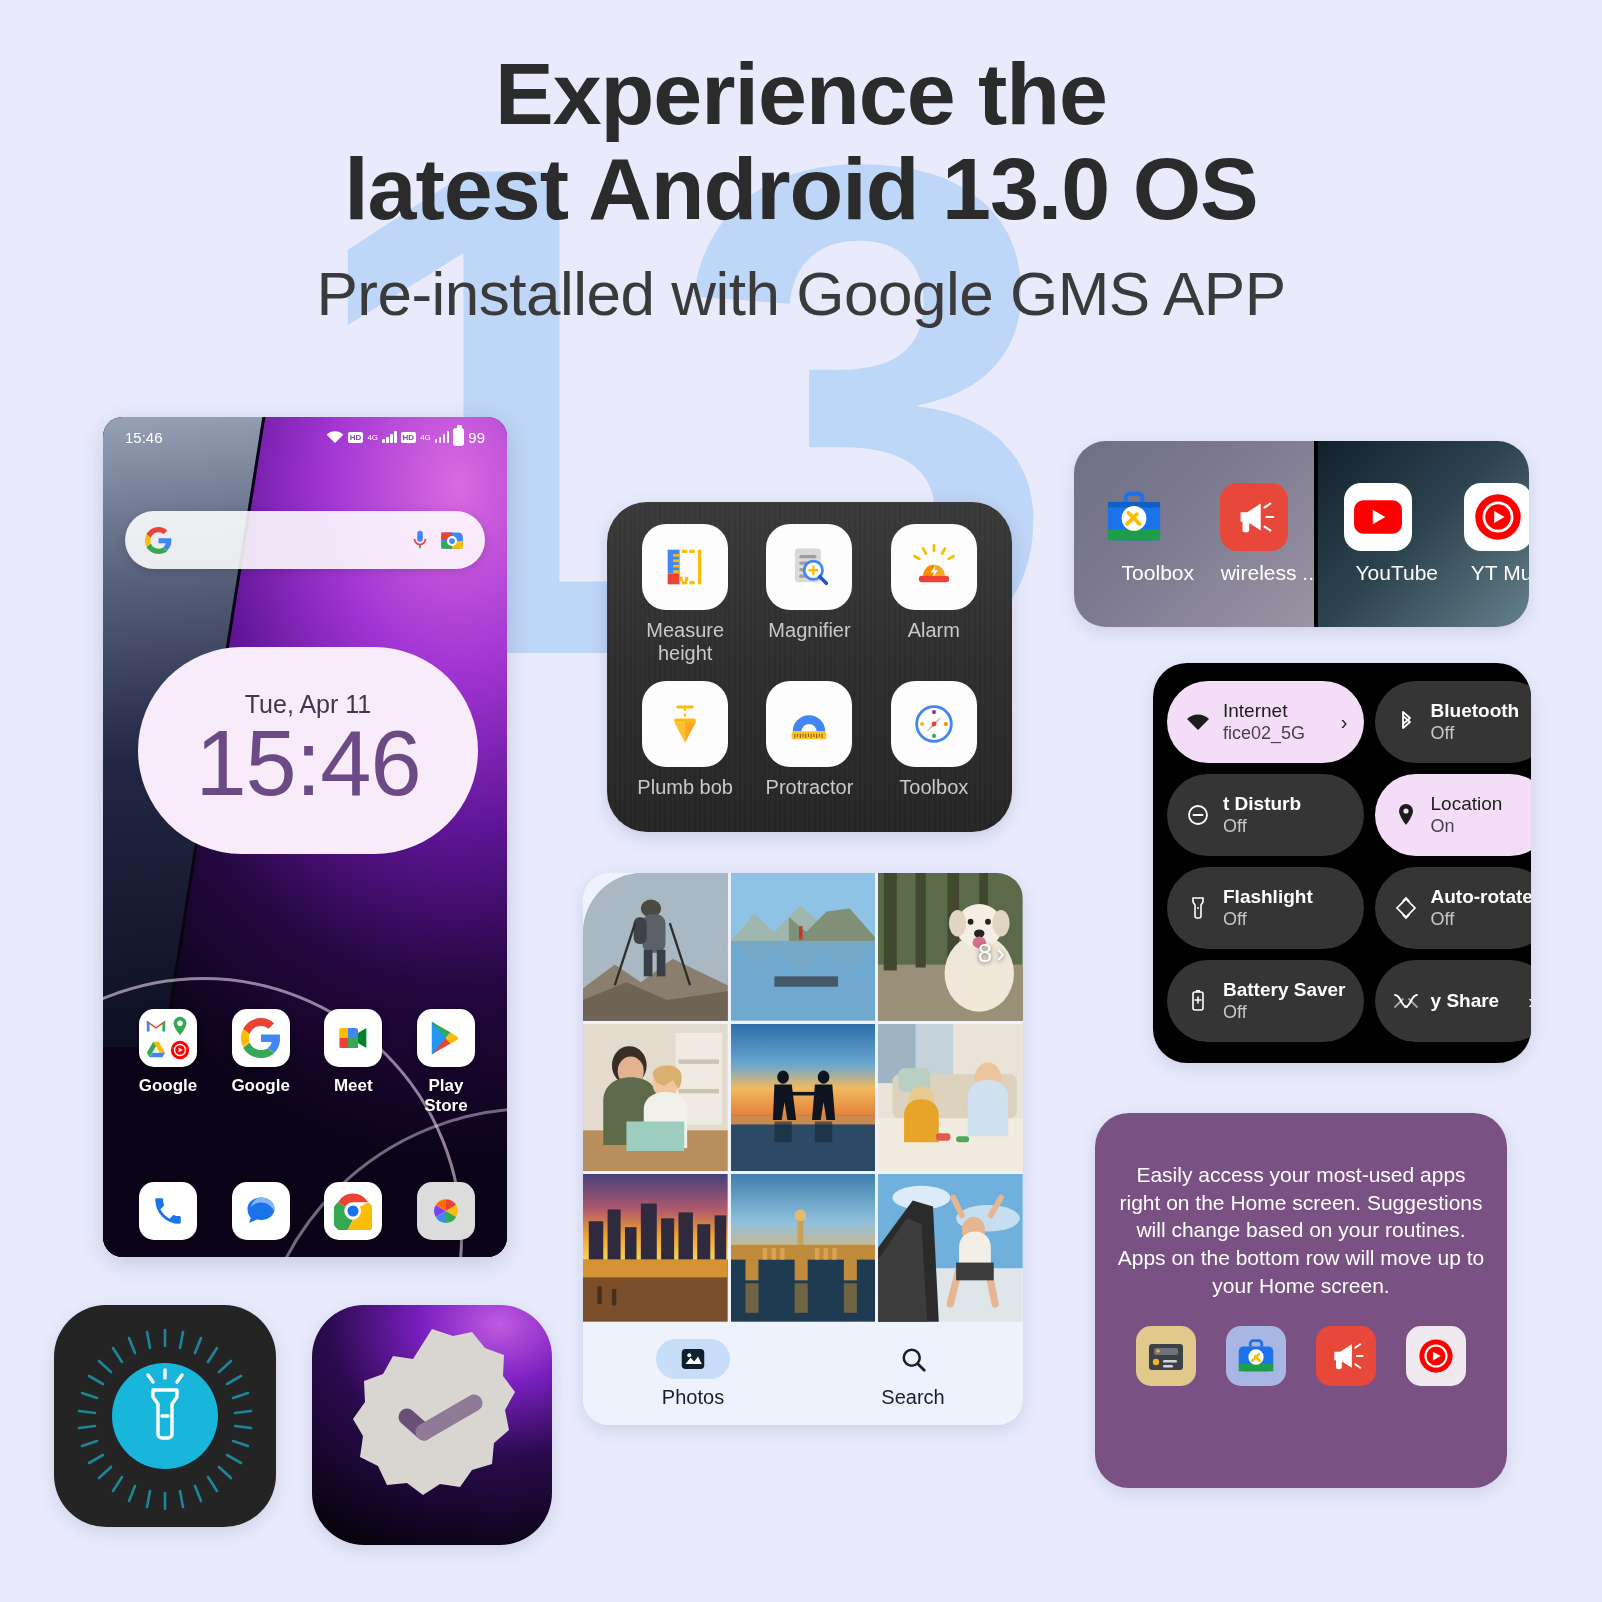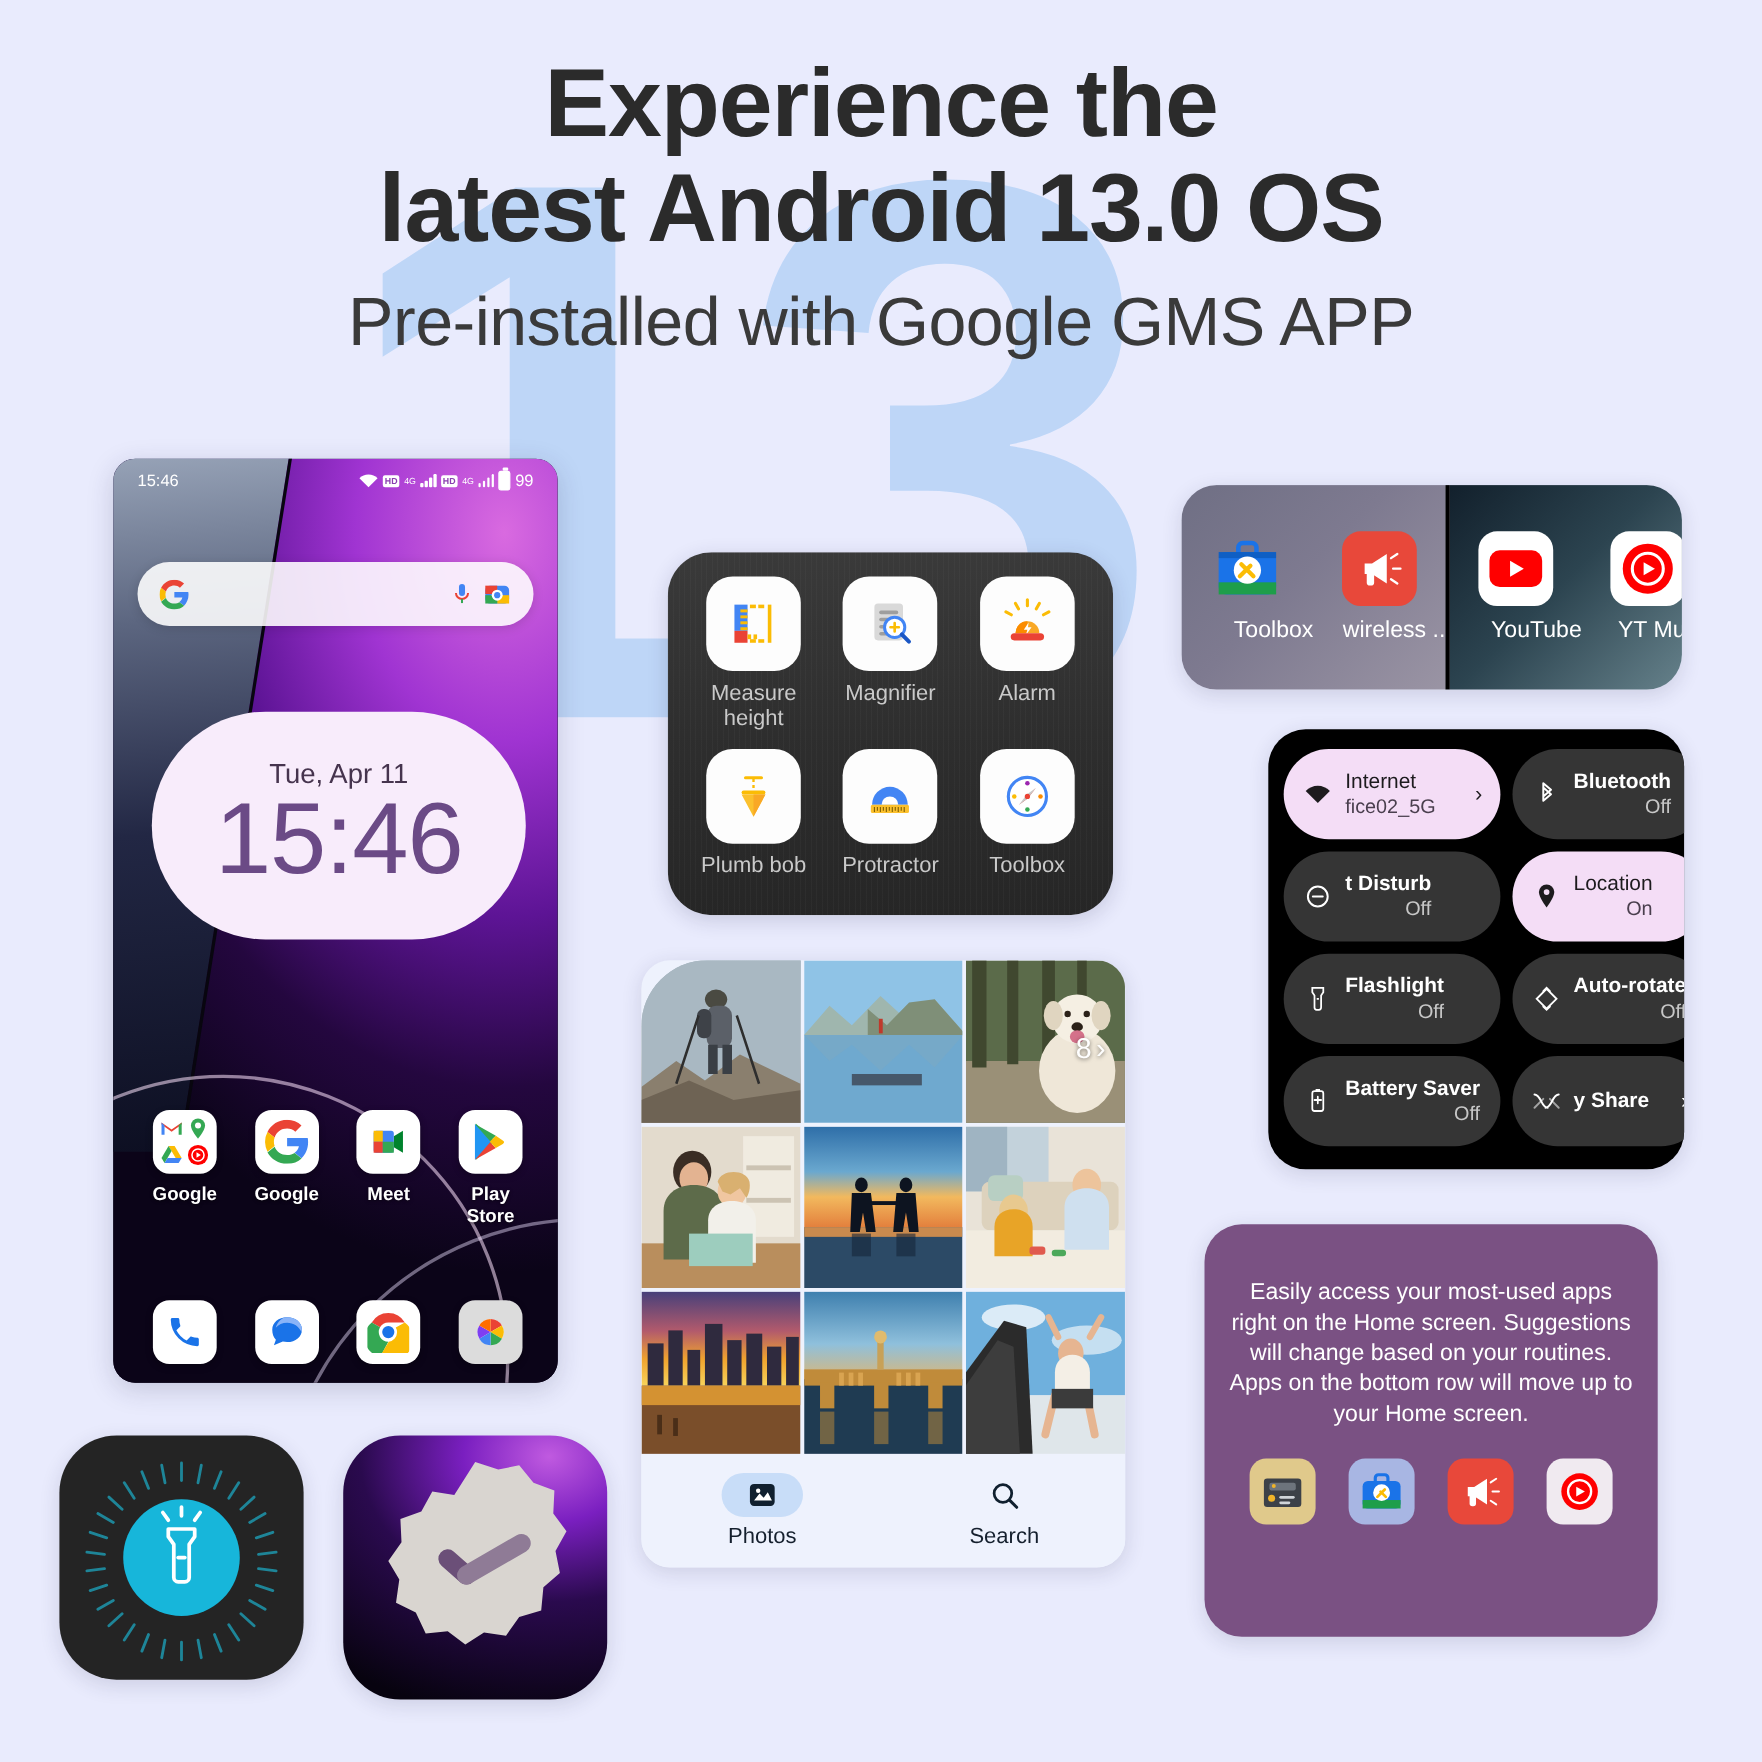--- a/index.html
+++ b/index.html
@@ -181,21 +181,21 @@
   .tile {
     height:82px; border-radius:42px; background:#353535;
     display:flex; align-items:center; gap:12px; padding:0 18px; color:#fff;
     position:relative;
   }
   .tile.on { background:#f4ddf6; color:#1d1b1e; }
   .tile .tico { width:26px; display:flex; align-items:center; justify-content:center; flex:0 0 26px; }
   .tile .ttxt { display:flex; flex-direction:column; line-height:1.18; min-width:0; }
   .tile .tt { font-size:19px; font-weight:700; white-space:nowrap; }
   .tile.on .tt { font-weight:400; }
-  .tile .ts { font-size:18px; color:#c7c7c7; white-space:nowrap;text-align:right; }
+  .tile .ts { font-size:18px; color:#c7c7c7; white-space:nowrap; }
   .tile.on .ts { color:#4a3f4e; }
   .tile .chev { position:absolute; right:16px; font-size:20px; }
 
   
   #suggest {
     left: 1095px; top: 1113px; width: 412px; height: 375px;
     background:#7a5183; border-radius:34px; padding:26px 20px 0;
     color:#fff; text-align:center; overflow:hidden;
     box-shadow: 0 5px 18px rgba(40,40,80,.14);
   }

